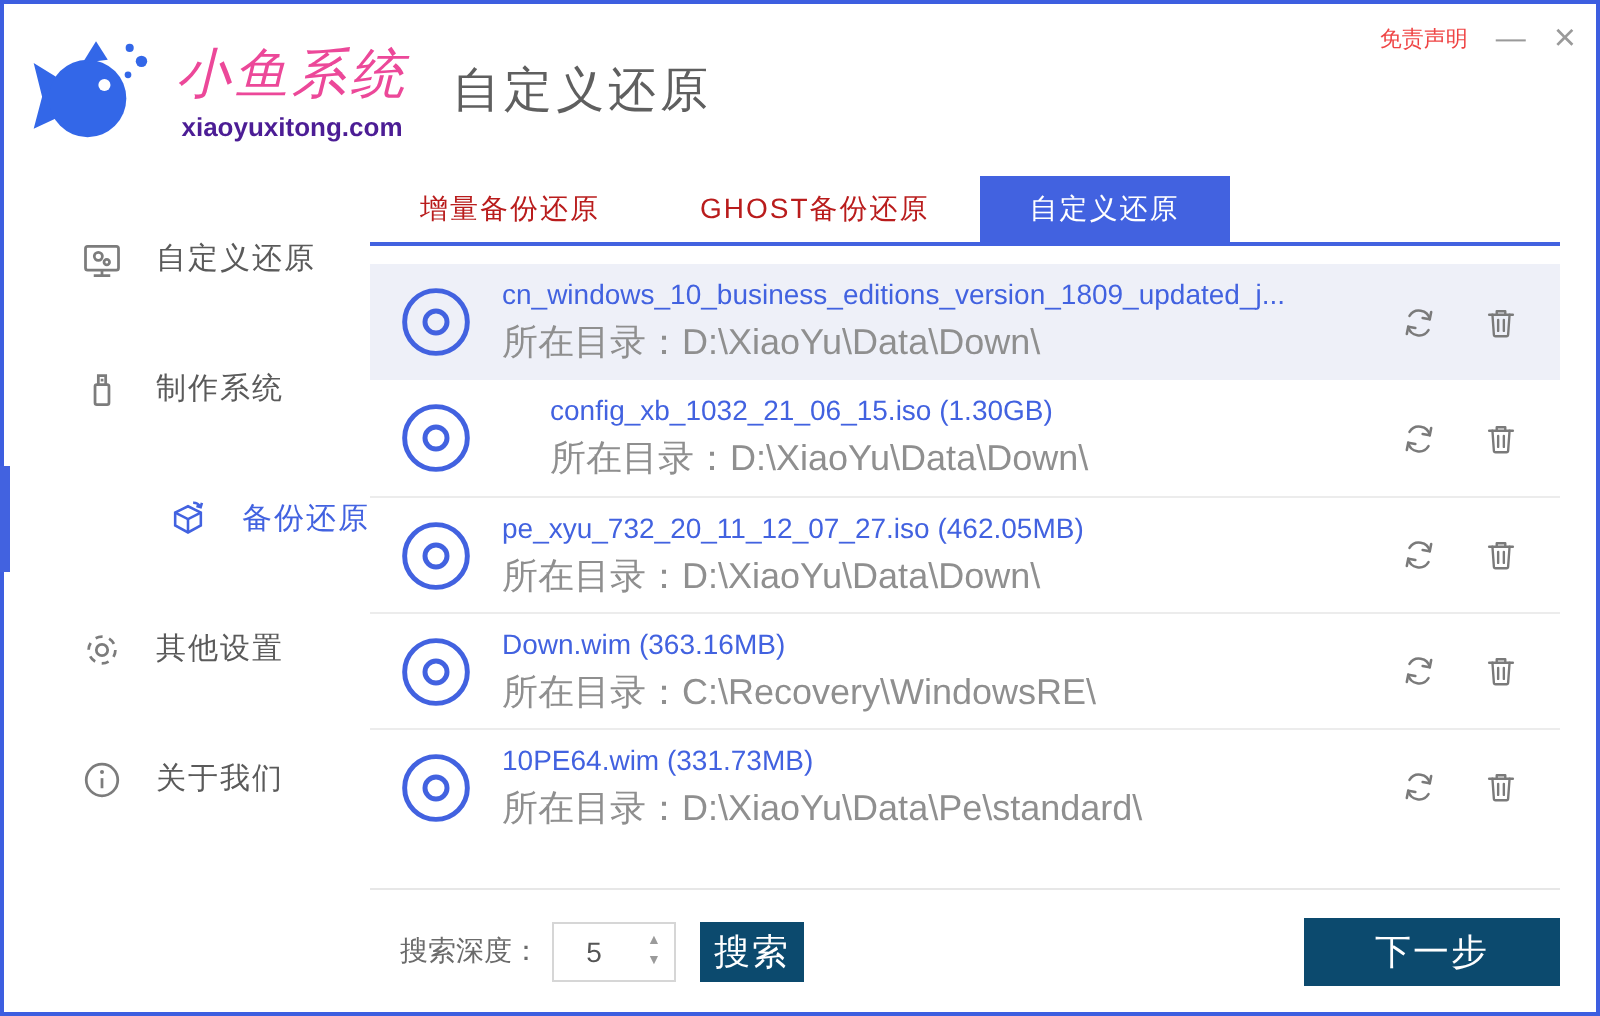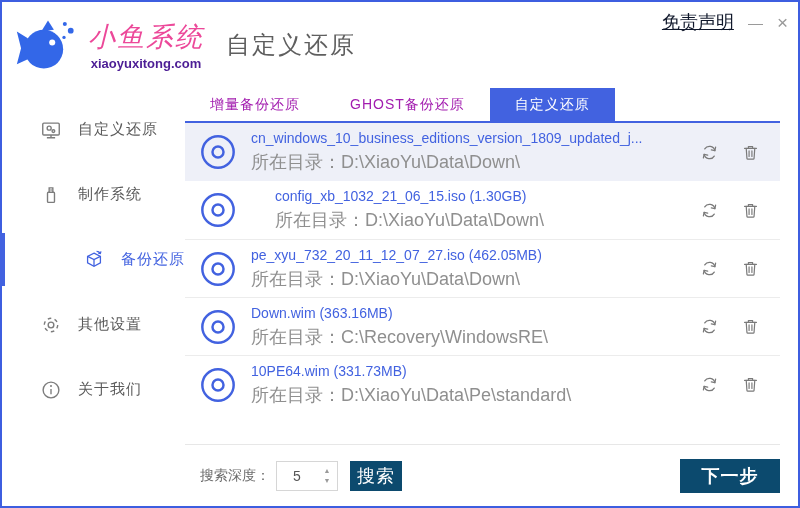--- a/index.html
+++ b/index.html
@@ -3,21 +3,21 @@
 <meta charset="utf-8">
 <style>
   * { margin:0; padding:0; box-sizing:border-box; }
   html,body { width:800px; height:508px; overflow:hidden; background:#fff;
               font-family:"Liberation Sans","DejaVu Sans",sans-serif; }
   .window { position:relative; width:800px; height:508px; background:#fff;
             border:2px solid #3d5ee0; display:flex; flex-direction:column; }
 
   
   .titlebar-right { position:absolute; top:8px; right:10px; display:flex; align-items:center; gap:14px; z-index:5; }
-  .disclaimer { font-size:18px; color:#0f172a; text-decoration:underline; cursor:pointer; }
+  .disclaimer { font-size:11px; color:#ef4444; cursor:pointer; }
   .win-btn { color:#9a9a9a; font-size:15px; line-height:1; cursor:pointer; }
   .win-btn.close { font-size:19px; }
 
   
   .header { height:86px; display:flex; align-items:center; padding-left:14px; flex:0 0 auto; }
   .logo-fish { width:64px; height:60px; }
   .brand-text { margin-left:8px; }
   .brand-name { font-size:27px; font-weight:normal; color:#ec4899; letter-spacing:2px; font-style:italic; }
   .brand-domain { font-size:13px; font-weight:bold; color:#4c1d95; margin-top:1px;text-align:center; }
   .page-title { font-size:24px; color:#5f5f5f; margin-left:22px; letter-spacing:2px; }
@@ -30,25 +30,25 @@
   .side-item .icon svg { width:22px; height:22px; display:block; }
   .side-label { font-size:15px; margin-left:16px; letter-spacing:1px; }
   .side-item.active { color:#4262e0;justify-content:flex-end; }
   .side-item.active .icon { color:#4262e0; }
   .side-item.active::before { content:""; position:absolute; left:-2px; top:6px; bottom:6px; width:5px; background:#4262e0; }
 
   .main { flex:1; display:flex; flex-direction:column; margin-right:18px; min-height:0; }
 
   
   .tabs { display:flex; height:35px; border-bottom:2px solid #4262e0; flex:0 0 auto; }
-  .tab { padding:0 25px; display:flex; align-items:center; font-size:14px; color:#a21caf; cursor:pointer; letter-spacing:1px; }
+  .tab { padding:0 25px; display:flex; align-items:center; font-size:14px; color:#b91c1c; cursor:pointer; letter-spacing:1px; }
   .tab.active { background:#4262e0; color:#fff; }
 
   
-  .list { margin-top:0; flex:0 0 auto; }
+  .list { margin-top:9px; flex:0 0 auto; }
   .row { height:58px; display:flex; align-items:center; padding:0 20px 0 14px; }
   .row.selected { background:#eef0f8; }
   .row + .row { border-top:1px solid #ececec; }
   .row.selected + .row { border-top:none;gap:24px; }
   .disc { width:38px; height:38px; color:#4262e0; flex:0 0 auto; }
   .disc svg { width:38px; height:38px; display:block; }
   .row-text { margin-left:14px; min-width:0; flex:1; }
   .row-name { font-size:14px; color:#4262e0; white-space:nowrap; overflow:hidden; text-overflow:ellipsis; }
   .row-path { font-size:18px; color:#8f8f8f; margin-top:4px; white-space:nowrap; }
   .row-actions { display:flex; align-items:center; gap:22px; margin-left:12px; flex:0 0 auto; }
@@ -59,21 +59,21 @@
   .footer { margin-top:auto; flex:0 0 auto; height:62px; border-top:1px solid #e7e7e7;
             display:flex; align-items:center; padding-left:15px; }
   .depth-label { font-size:14px; color:#6b6b6b;text-align:right; }
   .spinner { width:62px; height:30px; border:1px solid #d6d6d6; background:#fff; display:flex; align-items:center; margin-left:6px; }
   .spinner-value { flex:1; text-align:center; font-size:14px; color:#555; }
   .spinner-arrows { width:20px; height:100%; display:flex; flex-direction:column; align-items:center; justify-content:center; }
   .spin-arrow { font-size:7px; color:#9a9a9a; line-height:1.3; cursor:pointer; }
   .btn { border:none; background:#0c4a6e; color:#fff; font-size:18px; cursor:pointer;
          font-family:inherit; letter-spacing:1px; }
   .btn-search { width:52px; height:30px; margin-left:12px; }
-  .btn-next { width:100px; height:34px; margin-left:auto; margin-right:0;font-weight:bold; }
+  .btn-next { width:128px; height:34px; margin-left:auto; margin-right:0; }
 
   .svg-defs { position:absolute; width:0; height:0; overflow:hidden; }
 </style>
 </head>
 <body>
 
 <svg class="svg-defs" xmlns="http://www.w3.org/2000/svg">
   <symbol id="fish-logo" viewBox="0 0 76 68">
     <g fill="#3367e8">
       <path d="M14 26 L1 18 L6 38 L1 57 L16 50 Z"></path>

